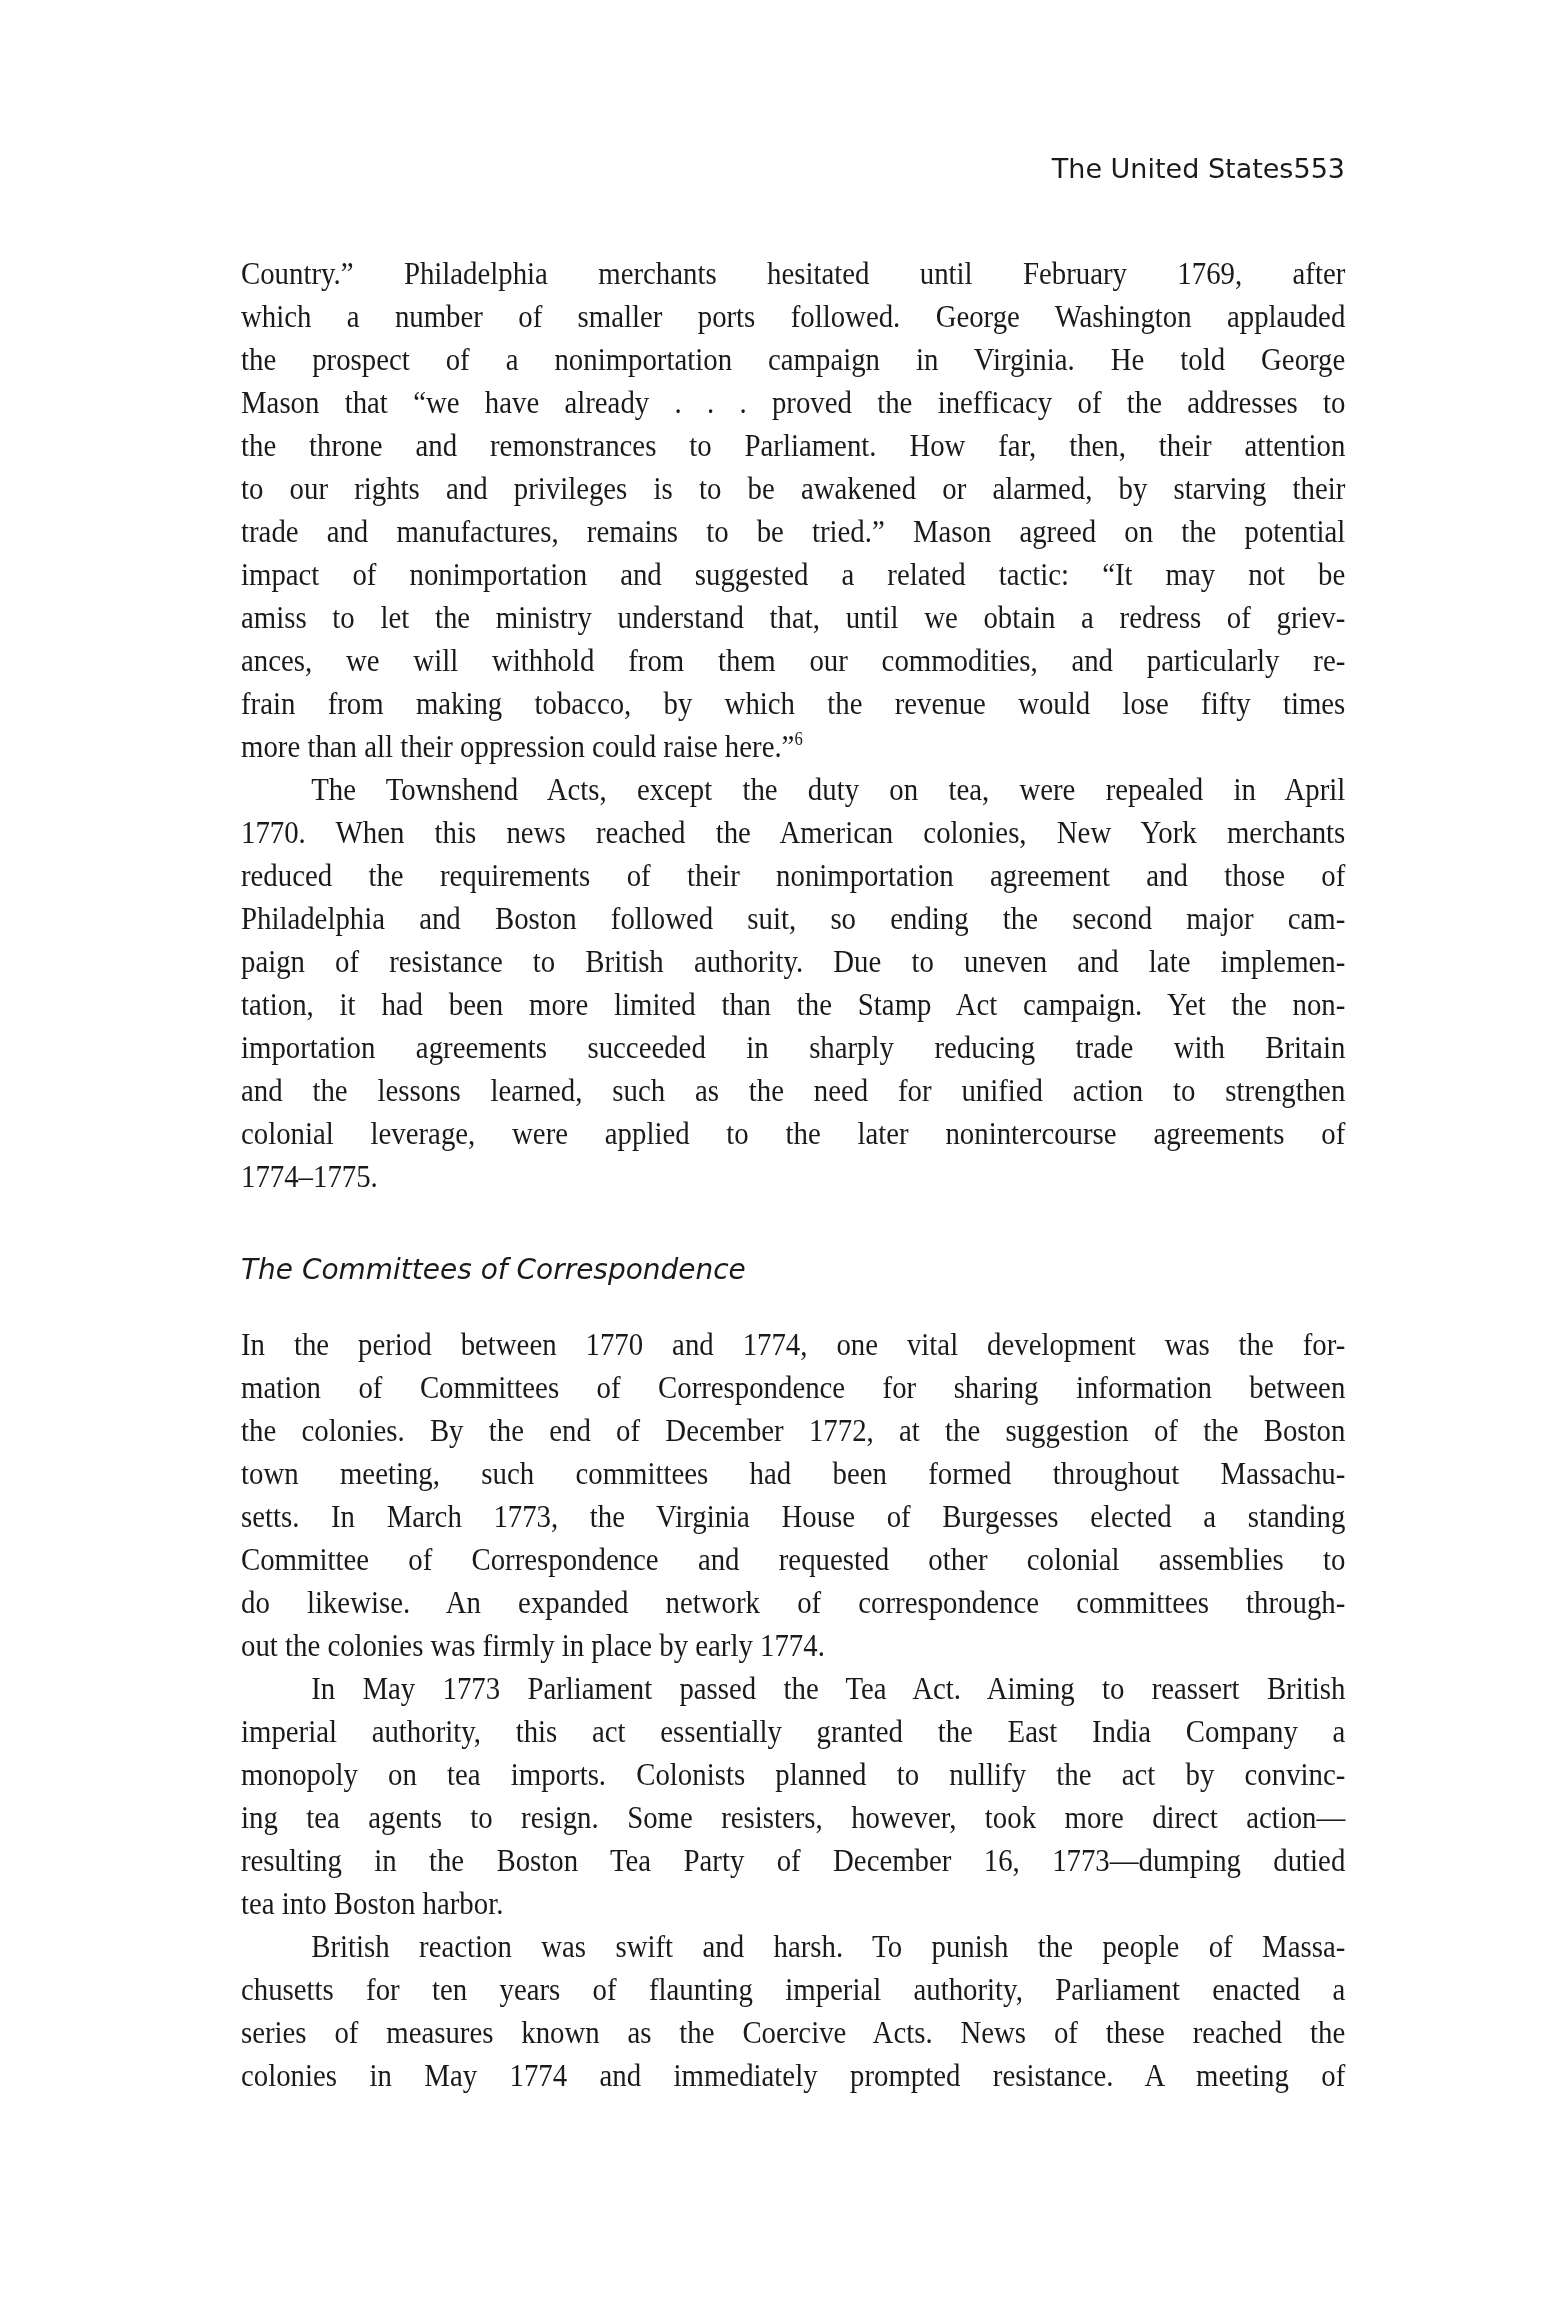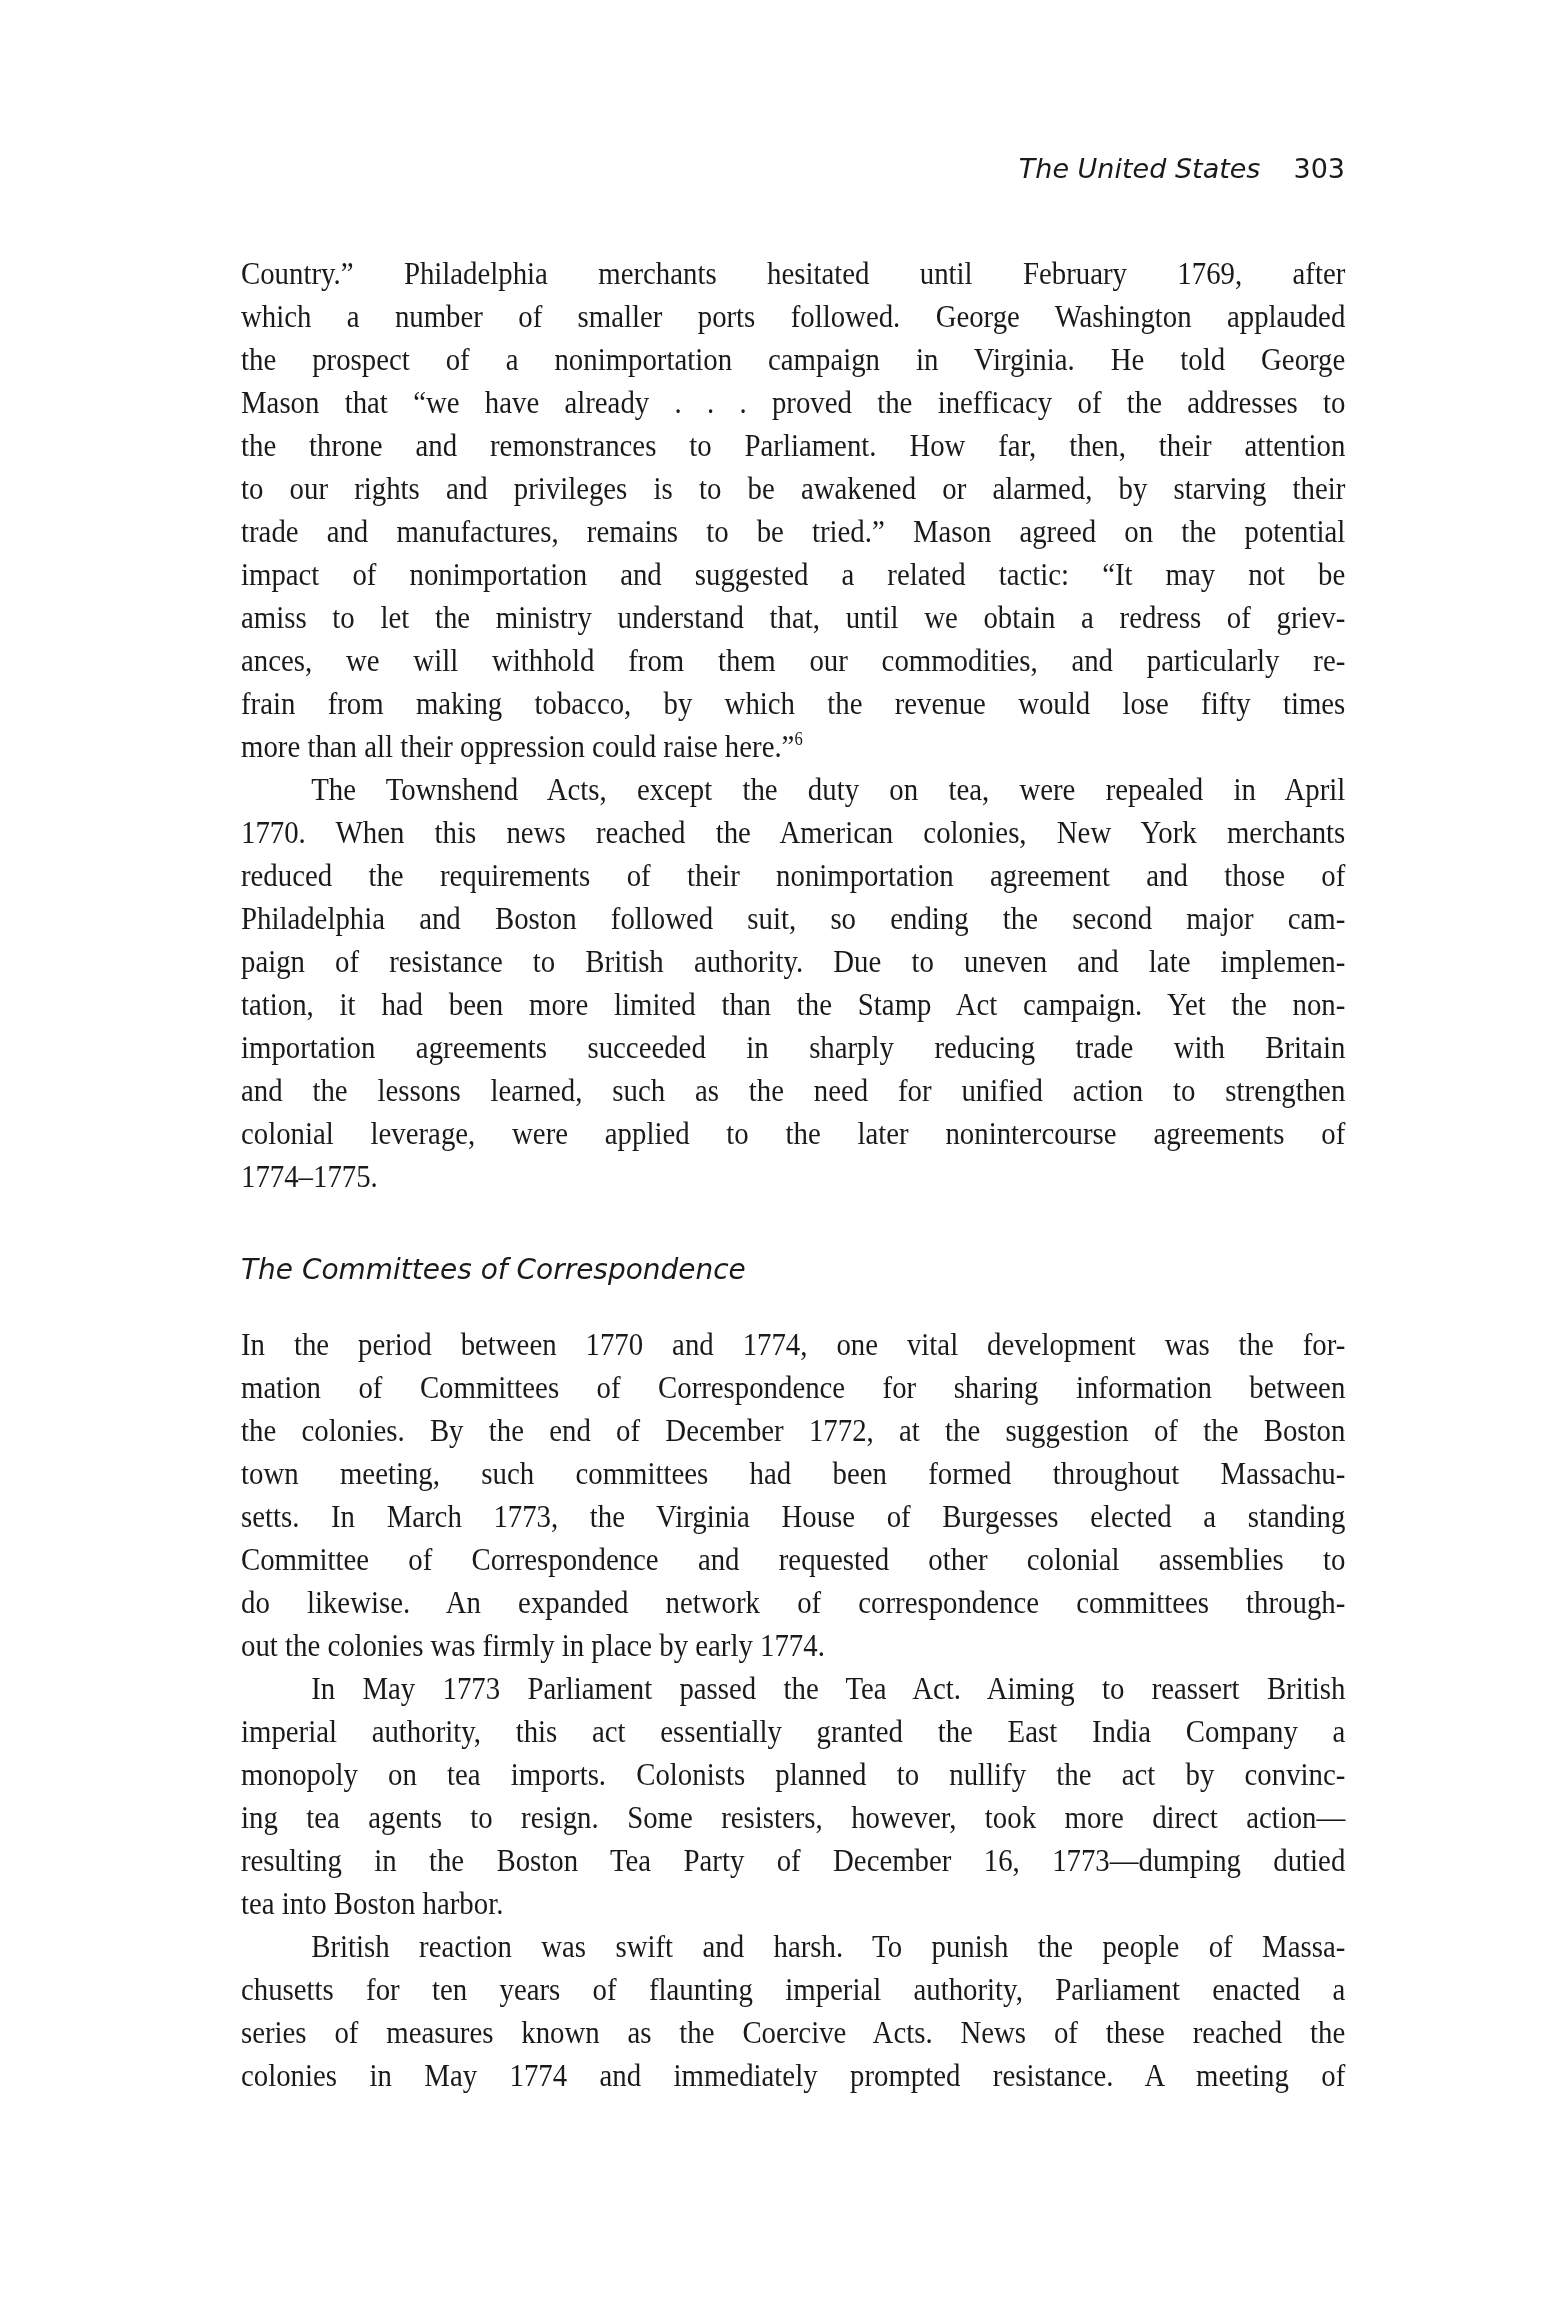--- a/index.html
+++ b/index.html
@@ -18,22 +18,20 @@
       position: absolute;
       top: 152px;
       left: 919px;
       width: 426px;
       text-align: right;
       font-family: "DejaVu Sans", sans-serif;
       font-size: 27px;
       line-height: 33px;
     }
     .running-head .title {
-      font-style: italic;
-      margin-right: 33px;
     }
     .page-body {
       position: absolute;
       top: 252px;
       left: 241px;
       width: 1105px;
       font-family: "Liberation Serif", serif;
       font-size: 32px;
       transform: scaleX(0.9);
       transform-origin: left top;
@@ -67,21 +65,21 @@
       margin-bottom: 37px;
       transform: scaleX(1.11);
       transform-origin: left top;
       white-space: nowrap;
     }
   </style>
 </head>
 <body>
 
 <div class="running-head">
-  <span class="title">The United States</span><span class="page-number">303</span>
+  <span class="title">The United States</span><span class="page-number">553</span>
 </div>
 
 <div class="page-body">
 
   <div class="para">
     <span class="line">Country.” Philadelphia merchants hesitated until February 1769, after</span>
     <span class="line">which a number of smaller ports followed. George Washington applauded</span>
     <span class="line">the prospect of a nonimportation campaign in Virginia. He told George</span>
     <span class="line">Mason that “we have already . . . proved the inefficacy of the addresses to</span>
     <span class="line">the throne and remonstrances to Parliament. How far, then, their attention</span>

